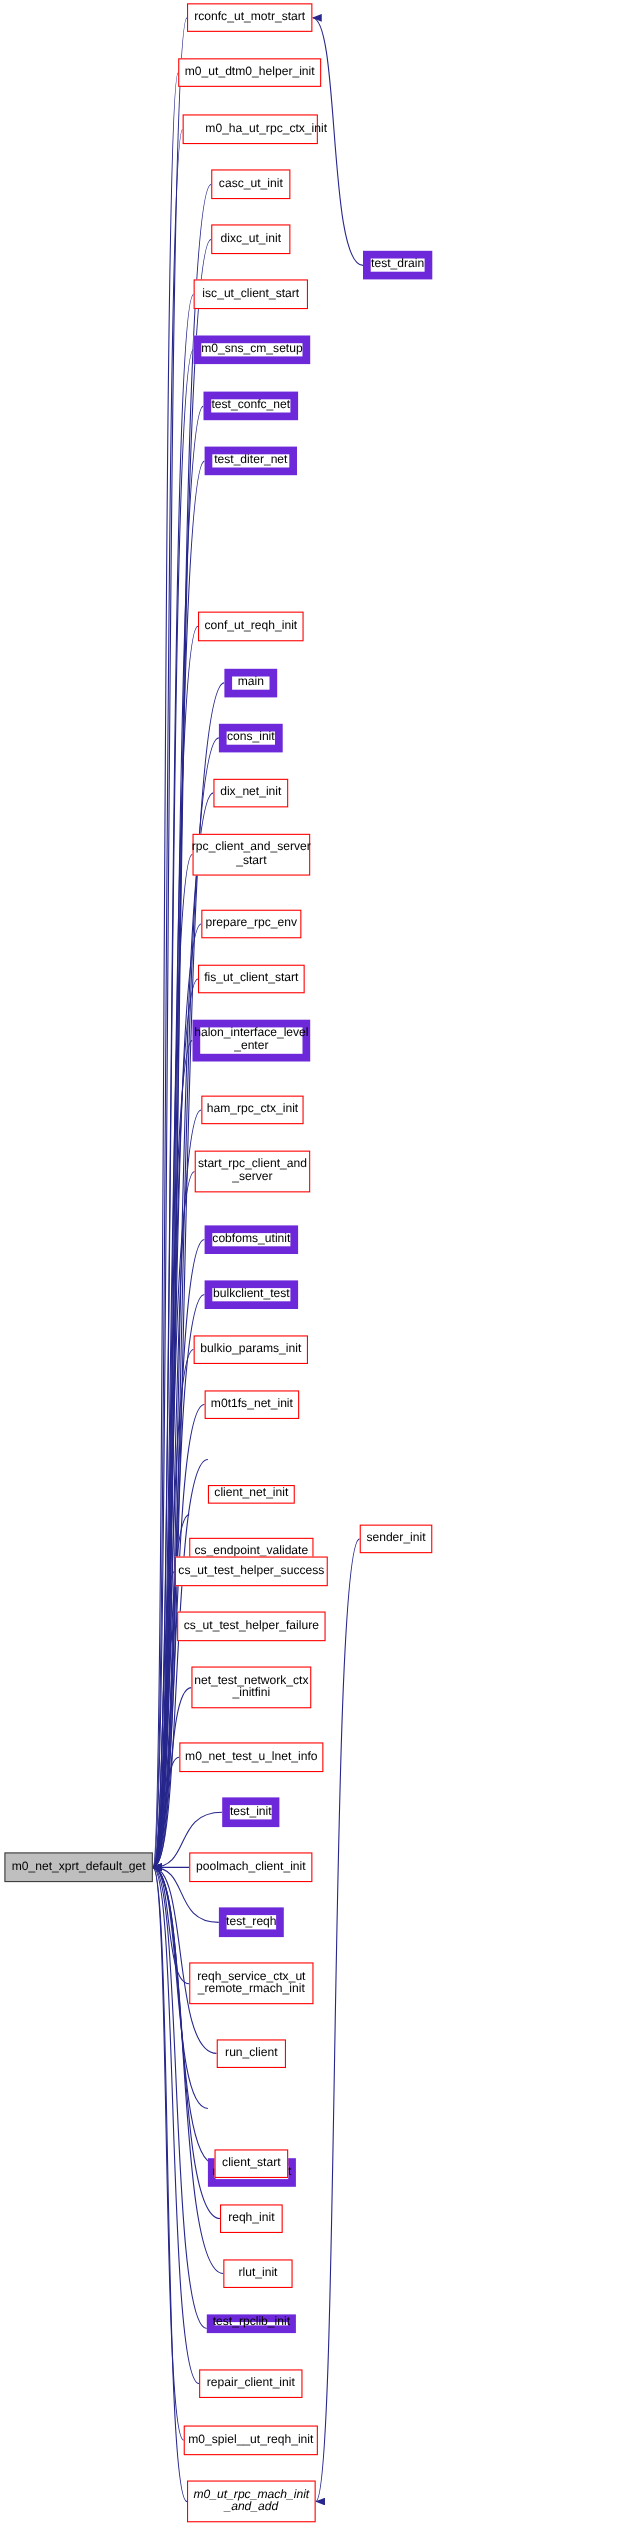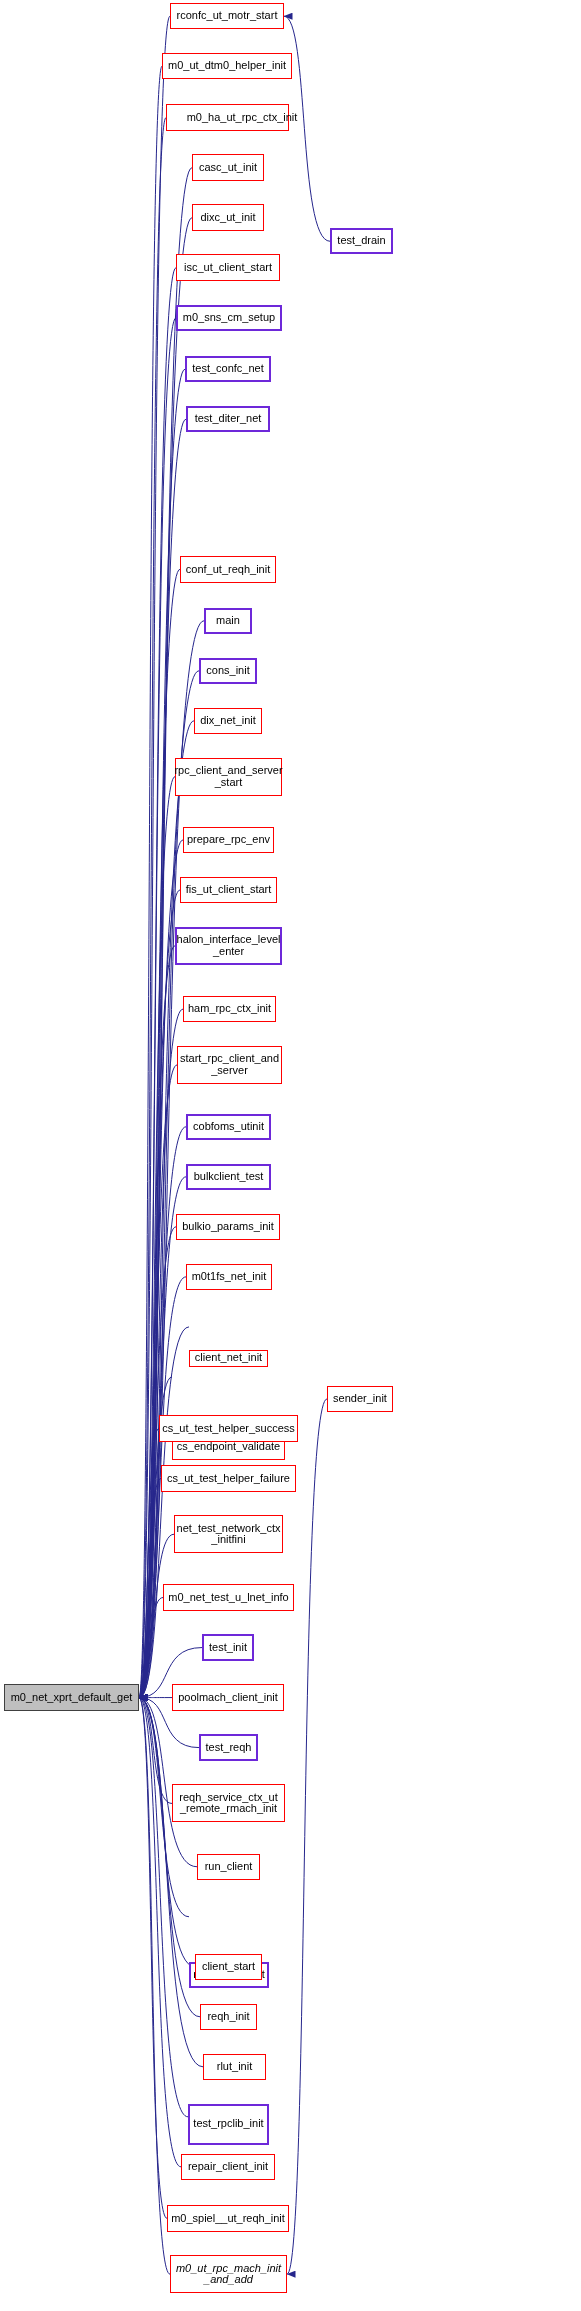--- a/index.html
+++ b/index.html
@@ -2,21 +2,21 @@
 <html><head>
 <meta charset="utf-8">
 <style>
   html,body{margin:0;padding:0;background:#ffffff;}
   body{font-family:"Liberation Sans","DejaVu Sans",sans-serif;}
   #graph-root{position:relative;width:581px;height:2311px;background:#fff;overflow:hidden;}
   svg#graph-svg{position:absolute;left:0;top:0;width:581px;height:2311px;display:block;}
   .node-box{position:absolute;box-sizing:border-box;display:flex;align-items:center;justify-content:center;
             text-align:center;line-height:1.05;background:#ffffff;}
   .node-box.red{border:1px solid #ff0000;}
-  .node-box.black{border:2px solid #6d28d9;}
+  .node-box.black{border:7px solid #6d28d9;}
   .node-box.current{border:1px solid #404040;background:#bfbfbf;}
   .node-label{font-size:11px;color:#000000;white-space:pre;display:block;}
 </style>
 </head>
 <body>
 
 <div id="graph-root">
   <svg id="graph-svg" viewBox="0 0 581 2311" preserveAspectRatio="none">
     <defs>
       <marker id="arrowhead" markerWidth="9" markerHeight="7" refX="8.5" refY="3.5" orient="auto" markerUnits="userSpaceOnUse">
@@ -142,21 +142,21 @@
       </div>
       <div class="node-box red" style="left: 176px; top: 1213.61px; width: 104px; height: 26.4787px;">
         <span class="node-label">bulkio_params_init</span>
       </div>
       <div class="node-box red" style="left: 186px; top: 1263.62px; width: 86px; height: 26.4787px;">
         <span class="node-label">m0t1fs_net_init</span>
       </div>
       <div class="node-box red" style="left: 189px; top: 1313.64px; width: 79px; height: 17px; margin-top: 36px;">
         <span class="node-label">client_net_init</span>
       </div>
-      <div class="node-box red" style="left: 172px; top: 1434px; width: 113px; height: 26.4787px; justify-content: center;">
+      <div class="node-box red" style="left: 172px; top: 1398px; width: 113px; height: 26.4787px; justify-content: center;">
         <span class="node-label">cs_endpoint_validate</span>
       </div>
       <div class="node-box red" style="left: 159px; top: 1415.14px; width: 139px; height: 26.4787px;">
         <span class="node-label">cs_ut_test_helper_success</span>
       </div>
       <div class="node-box red" style="left: 161px; top: 1465.15px; width: 135px; height: 26.4787px;">
         <span class="node-label">cs_ut_test_helper_failure</span>
       </div>
       <div class="node-box red" style="left: 174px; top: 1515.17px; width: 109px; height: 38.1293px;">
         <span class="node-label">net_test_network_ctx
@@ -186,21 +186,21 @@
       </div>
       <div class="node-box red" style="left: 195px; top: 1953.54px; width: 67px; height: 26.4787px;">
         <span class="node-label">client_start</span>
       </div>
       <div class="node-box red" style="left: 200px; top: 2003.55px; width: 57px; height: 26.4787px;">
         <span class="node-label">reqh_init</span>
       </div>
       <div class="node-box red" style="left: 203px; top: 2053.57px; width: 63px; height: 26.4787px;">
         <span class="node-label">rlut_init</span>
       </div>
-      <div class="node-box black" style="left: 188px; top: 2103.58px; width: 81px; height: 41px;">
+      <div class="node-box black" style="left: 188px; top: 2103.58px; width: 81px; height: 17px;">
         <span class="node-label">test_rpclib_init</span>
       </div>
       <div class="node-box red" style="left: 181px; top: 2153.6px; width: 94px; height: 26.4787px;">
         <span class="node-label">repair_client_init</span>
       </div>
       <div class="node-box red" style="left: 167px; top: 2205.09px; width: 122px; height: 26.4787px;">
         <span class="node-label">m0_spiel__ut_reqh_init</span>
       </div>
       <div class="node-box red" style="left: 170px; top: 2255.1px; width: 117px; height: 38.1293px; font-style: italic;">
         <span class="node-label">m0_ut_rpc_mach_init

